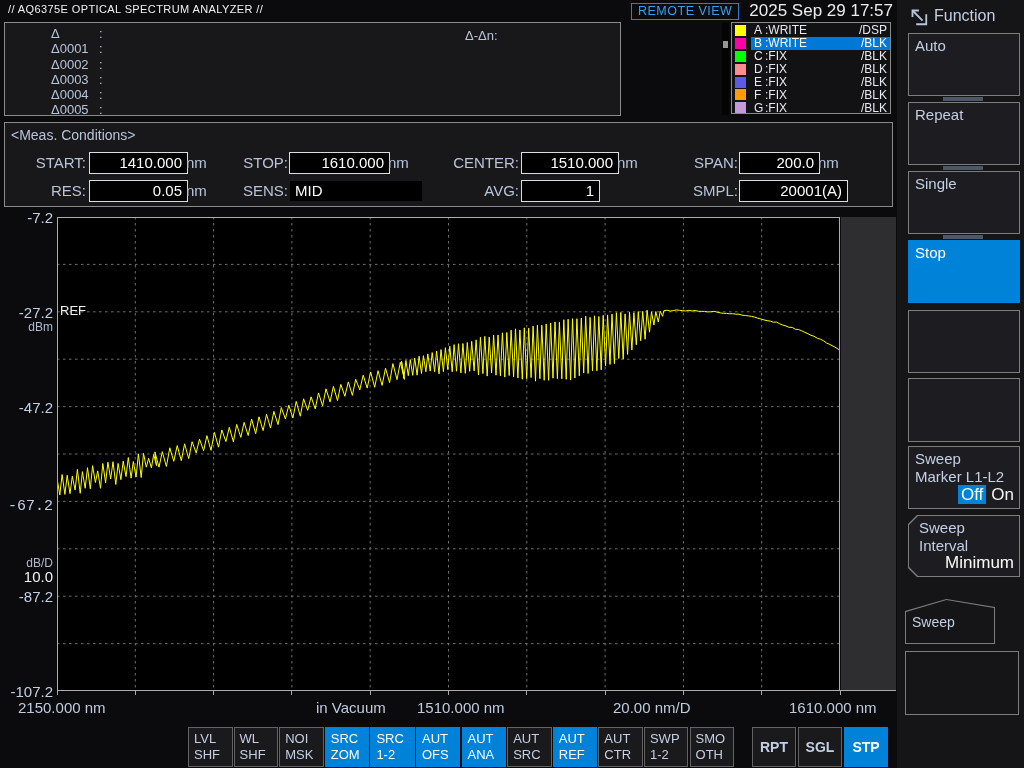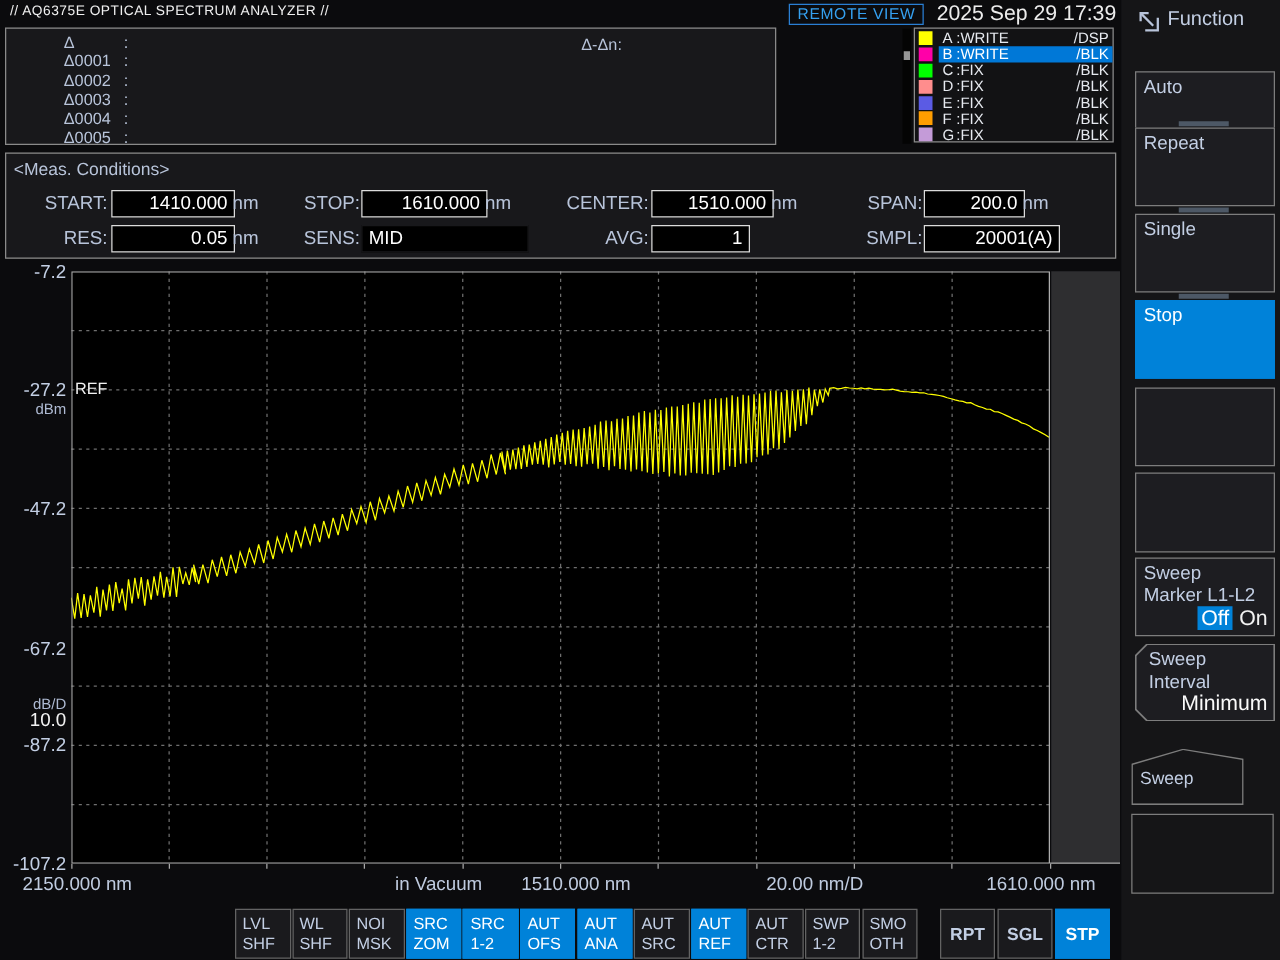--- a/index.html
+++ b/index.html
@@ -88,21 +88,21 @@
              font-size:14px;color:#c3cfe4;padding:14px 0 0 6px;box-sizing:border-box;}
   #sb-empty-bottom{position:absolute;left:8px;top:651px;width:114px;height:64px;border:1px solid #7d7d7d;box-sizing:border-box;}
 </style>
 </head>
 <body>
 
 <div id="screen">
 
   <div class="abs" id="title-bar">// AQ6375E OPTICAL SPECTRUM ANALYZER //</div>
   <div class="abs" id="remote-badge">REMOTE VIEW</div>
-  <div class="abs" id="datetime">2025 Sep 29 17:39</div>
+  <div class="abs" id="datetime">2025 Sep 29 17:57</div>
 
   <div class="abs" id="marker-panel">
     <div class="mk-rows">
 
         <div class="mk-row"><span class="mk-name">Δ</span><span>:</span></div>
 
         <div class="mk-row"><span class="mk-name">Δ0001</span><span>:</span></div>
 
         <div class="mk-row"><span class="mk-name">Δ0002</span><span>:</span></div>
 
@@ -215,21 +215,21 @@
     <div class="f-box   row2" style="left:516px;width:72px;">1</div>
 
     <div class="f-label row2" style="left:655px;width:78px;">SMPL:</div>
     <div class="f-box   row2" style="left:734px;width:102px;">20001(A)</div>
   </div>
 
   <div class="abs ytick" style="top:209px;">-7.2</div>
   <div class="abs ytick" style="top:304px;">-27.2</div>
   <div class="abs yunit" style="top:320px;">dBm</div>
   <div class="abs ytick" style="top:399px;">-47.2</div>
-  <div class="abs ytick" style="top:511px;">-67.2</div>
+  <div class="abs ytick" style="top:498px;font-family:Liberation Mono, monospace;">-67.2</div>
   <div class="abs" id="y-scale-val" style="top:568px;">10.0</div>
   <div class="abs yunit" style="top:556px;">dB/D</div>
   <div class="abs ytick" style="top:588px;">-87.2</div>
   <div class="abs ytick" style="top:683px;">-107.2</div>
 
   <div class="abs" id="right-band"></div>
   <div class="abs" id="plot-wrap">
     <svg id="plot" width="783" height="474" viewBox="0 0 783 474">
         <rect x="0" y="0" width="783" height="474" fill="#000"></rect>
         <g stroke="#6f6f6f" stroke-width="1" stroke-dasharray="2.5 3.5">
@@ -354,21 +354,21 @@
       <svg width="22" height="22" viewBox="0 0 24 24">
         <g fill="none" stroke="#b8c4da" stroke-width="2">
           <path d="M17 17 L6 6"></path>
           <path d="M6 13 L6 6 L13 6"></path>
           <path d="M10 21 L21 21 L21 10"></path>
         </g>
       </svg>
       <span id="fn-title">Function</span>
     </div>
 
-    <div class="sb-btn" style="top:33px;margin-top:24px;">Auto</div>
+    <div class="sb-btn" style="top:33px;">Auto</div>
     <div class="sb-conn" style="top:97px;"></div>
     <div class="sb-btn" style="top:102px;">Repeat</div>
     <div class="sb-conn" style="top:166px;"></div>
     <div class="sb-btn" style="top:171px;">Single</div>
     <div class="sb-conn" style="top:235px;"></div>
     <div class="sb-btn blue" style="top:240px;">Stop</div>
     <div class="sb-btn" style="top:310px;"></div>
     <div class="sb-btn" style="top:378px;height:64px;"></div>
 
     <div class="sb-btn" style="top:446px;">

